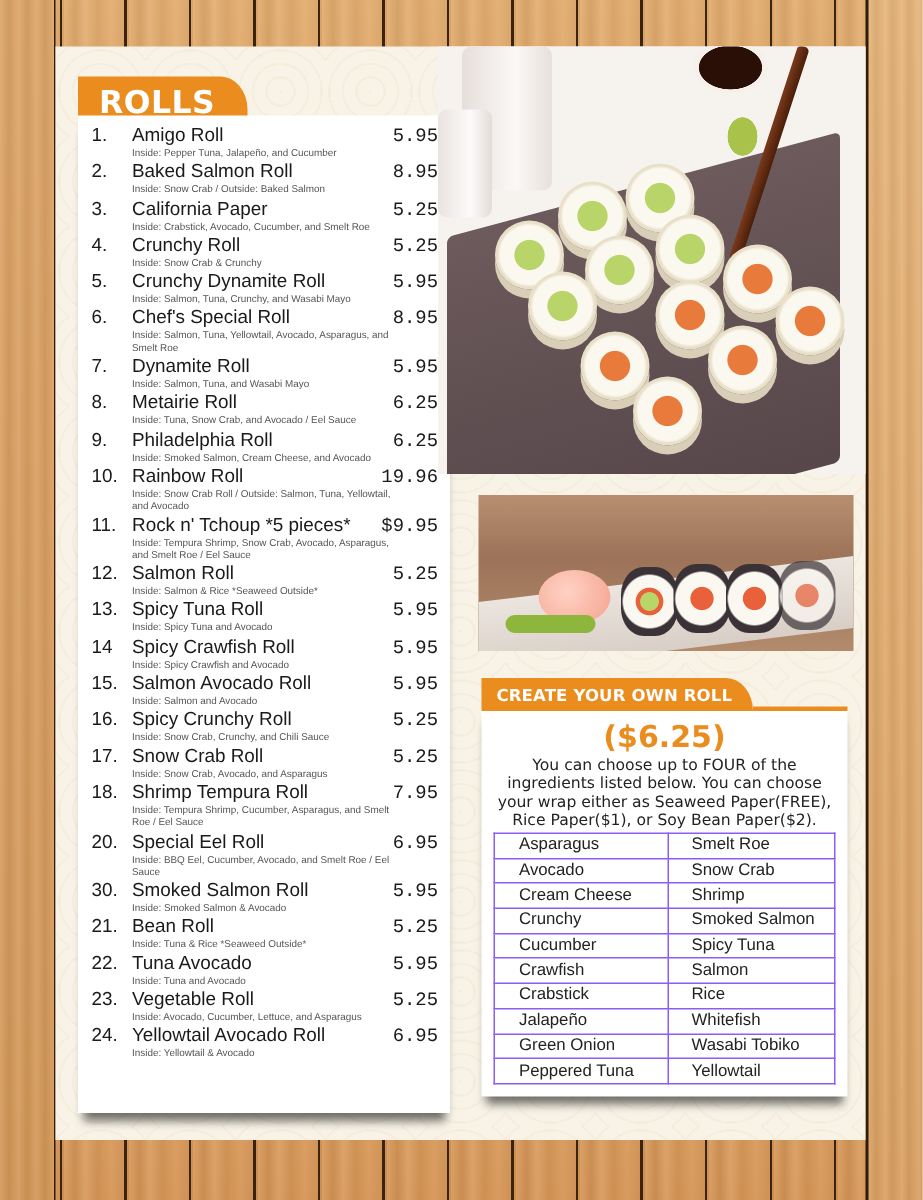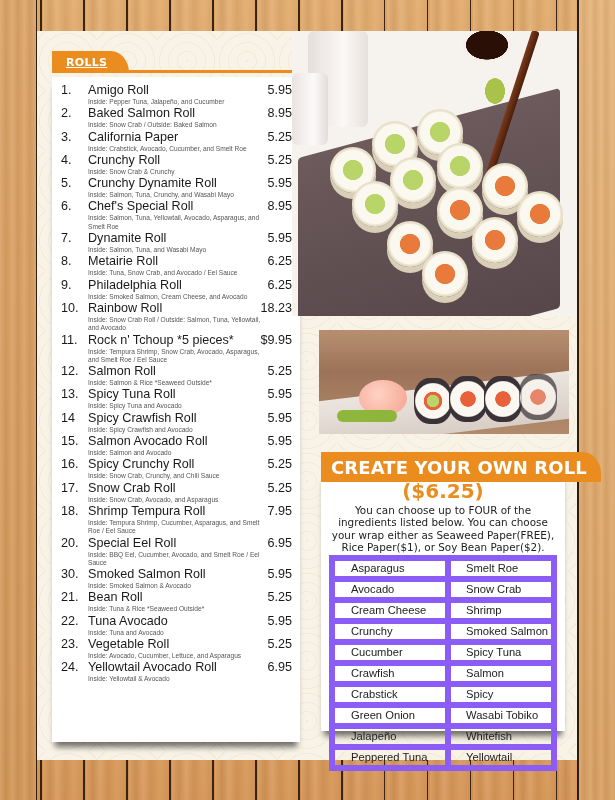--- a/index.html
+++ b/index.html
@@ -47,28 +47,28 @@
     position: absolute; display: flex; align-items: flex-end;
   }
   .banner .tab {
     background: #ea8c1e; color: #fff; font-weight: bold;
     font-family: "DejaVu Sans", sans-serif;
     border-top-right-radius: 18px 22px;
     white-space: nowrap;
   }
   .banner .line { flex: 1; height: 3px; background: #ea8c1e; }
   .rolls-banner { left: 15px; top: 20px; width: 248px; }
-  .rolls-banner .tab { font-size: 11px; padding: 5px 22px 4px 14px; letter-spacing: 0.3px; text-decoration: underline; }
+  .rolls-banner .tab { font-size: 21px; padding: 5px 22px 4px 14px; letter-spacing: 0.3px; }
 
   .roll-list { position: absolute; left: 8px; top: 6px; width: 232px; }
   .roll { position: relative; }
   .roll-head { display: flex; align-items: baseline; font-size: 12.6px; color: #1a1a1a; line-height: 15px; }
   .roll-num { width: 28px; padding-left: 1px; }
   .roll-name { flex: 1; }
-  .roll-price { text-align: center; }
+  .roll-price { text-align: center; font-family: Liberation Mono, monospace; }
   .roll-desc { padding-left: 28px; font-size: 6.6px; line-height: 8.3px; color: #555; padding-right: 20px; }
 
   .photo { position: absolute; overflow: hidden; }
   .photo-top {
     left: 255px; top: 0px; width: 285px; height: 285px;
     background:
       radial-gradient(ellipse 26px 18px at 195px 14px, #2a0f06 0 80%, #f5f1ea 82% 95%, transparent 96%),
       radial-gradient(ellipse 14px 18px at 203px 60px, #a8c24a 0 70%, transparent 72%),
       linear-gradient(160deg, transparent 0 30%, transparent 30%),
       #f6f3ee;
@@ -91,26 +91,26 @@
     left: 282px; top: 299px; width: 250px; height: 104px;
     background:
       linear-gradient(180deg, #b78f70 0%, #9c7358 40%, #b28a6c 100%);
   }
   .plate { position: absolute; left: 0; top: 56px; width: 250px; height: 48px; background: linear-gradient(180deg,#ece5df,#d8cec6); transform: skewY(-7deg); }
   .ginger { position: absolute; left: 40px; top: 50px; width: 48px; height: 36px; border-radius: 50%; background: radial-gradient(circle at 40% 40%,#ffd2c4,#f5a28e); }
   .wasabi { position: absolute; left: 18px; top: 80px; width: 60px; height: 12px; border-radius: 6px; background: #8fb63c; }
   .msushi { position: absolute; width: 38px; height: 46px; border-radius: 40%; background: radial-gradient(circle, #e8613a 0 25%, #fbf8f2 27% 58%, #3a3236 62% 100%); }
 
   .create-banner { left: 284px; top: 421px; width: 244px; }
-  .create-banner .tab { font-size: 18px; padding: 5px 14px 4px 10px; letter-spacing: 0.1px; }
+  .create-banner .tab { font-size: 11px; padding: 5px 14px 4px 10px; letter-spacing: 0.1px; }
   .create-card { left: 284px; top: 440px; width: 244px; height: 260px; }
   .price-big { position: absolute; left: 0; width: 244px; top: 8px; text-align: center; color: #ea8c1e; font-weight: bold; font-size: 20px; font-family: "DejaVu Sans", sans-serif; }
   .create-desc { position: absolute; left: 0; width: 244px; top: 33px; text-align: center; font-size: 10.4px; line-height: 12.4px; color: #222; font-family: "DejaVu Sans", sans-serif; padding: 0 4px; }
   .ing-table { position: absolute; left: 8px; top: 84px; width: 228px; border-collapse: collapse; }
-  .ing-table td { border: 6px solid #8b5cf6; font-size: 11.2px; color: #222; height: 16.7px; padding: 0 0 0 16px; line-height: 15px; }
+  .ing-table td { border: 1px solid #8b5cf6; font-size: 11.2px; color: #222; height: 16.7px; padding: 0 0 0 16px; line-height: 15px; }
   .ing-table td:first-child { width: 116px; padding-left: 16px; }
   .ing-table td:last-child { padding-left: 15px; }
 </style>
 </head>
 <body>
 
 <div class="wood-vertical-left"></div>
 <div class="wood-vertical-right"></div>
 
 <div class="page">
@@ -191,21 +191,21 @@
             <span class="roll-num">9.</span>
             <span class="roll-name">Philadelphia Roll</span>
             <span class="roll-price">6.25</span>
           </div>
           <div class="roll-desc">Inside: Smoked Salmon, Cream Cheese, and Avocado</div>
         </div>
         <div class="roll">
           <div class="roll-head">
             <span class="roll-num">10.</span>
             <span class="roll-name">Rainbow Roll</span>
-            <span class="roll-price">18.23</span>
+            <span class="roll-price">19.96</span>
           </div>
           <div class="roll-desc">Inside: Snow Crab Roll / Outside: Salmon, Tuna, Yellowtail, and Avocado</div>
         </div>
         <div class="roll">
           <div class="roll-head">
             <span class="roll-num">11.</span>
             <span class="roll-name">Rock n' Tchoup *5 pieces*</span>
             <span class="roll-price">$9.95</span>
           </div>
           <div class="roll-desc">Inside: Tempura Shrimp, Snow Crab, Avocado, Asparagus, and Smelt Roe / Eel Sauce</div>
@@ -370,29 +370,29 @@
           <tr>
             <td>Cucumber</td>
             <td>Spicy Tuna</td>
           </tr>
           <tr>
             <td>Crawfish</td>
             <td>Salmon</td>
           </tr>
           <tr>
             <td>Crabstick</td>
-            <td>Spicy</td>
+            <td>Rice</td>
+          </tr>
+          <tr>
+            <td>Jalapeño</td>
+            <td>Whitefish</td>
           </tr>
           <tr>
             <td>Green Onion</td>
             <td>Wasabi Tobiko</td>
-          </tr>
-          <tr>
-            <td>Jalapeño</td>
-            <td>Whitefish</td>
           </tr>
           <tr>
             <td>Peppered Tuna</td>
             <td>Yellowtail</td>
           </tr>
         </tbody>
     </table>
   </div>
   <div class="banner create-banner">
     <span class="tab">CREATE YOUR OWN ROLL</span>

